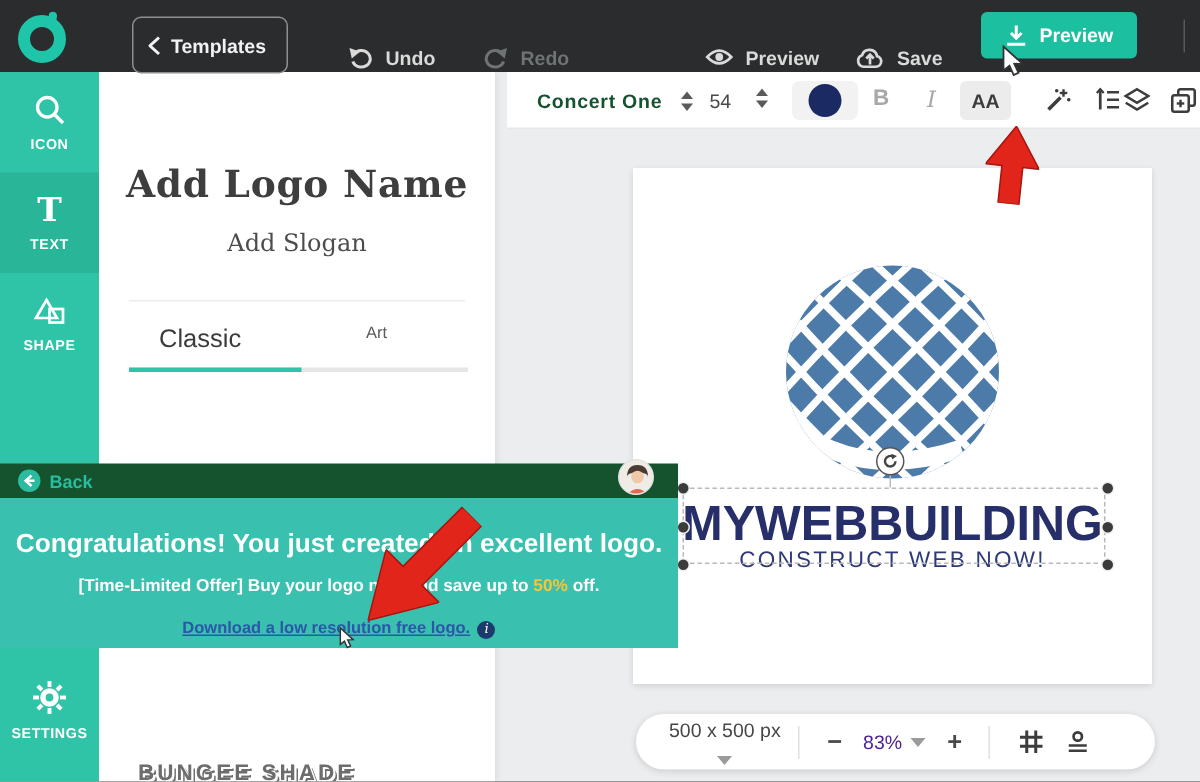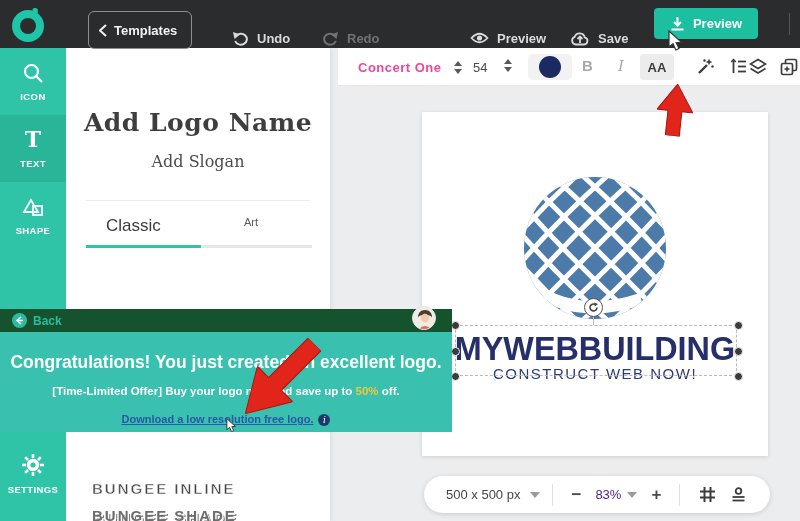--- a/index.html
+++ b/index.html
@@ -58,21 +58,21 @@
   #font-alfa { top:280px; font-family:"DejaVu Serif", serif; font-weight:bold; font-size:17px; }
   #font-bungee-inline { top:432px; font-weight:bold; font-size:15px; letter-spacing:2px; color:#474747;
     -webkit-text-stroke:.6px #fff; text-shadow:0 0 0 #474747; }
   #font-bungee-shade { top:459px; font-weight:bold; font-size:15px; letter-spacing:2px; color:#6d6d6d;
     text-shadow:1.5px 1.5px 0 #fff, 2.5px 2.5px 0 #6d6d6d; }
 
   
   #edit-toolbar { position:absolute; left:338px; top:48px; width:462px; height:38px; background:#fff;
     border-bottom:1px solid #e7e7e7; z-index:3; }
   #font-select { position:absolute; left:20px; top:0; height:38px; display:flex; align-items:center; gap:12px; cursor:pointer; }
-  #font-select-name { font-size:13px; font-weight:bold; color:#ec4899; letter-spacing:.5px; }
+  #font-select-name { font-size:13px; font-weight:bold; color:#14532d; letter-spacing:.5px; }
   .stepper { display:flex; flex-direction:column; gap:3px; cursor:pointer; }
   .stepper i { display:block; width:0; height:0; border-left:4px solid transparent; border-right:4px solid transparent; }
   .stepper .up { border-bottom:5px solid #5a5a5a; }
   .stepper .dn { border-top:5px solid #5a5a5a; }
   #size-value { position:absolute; left:135px; top:12px; font-size:13px; color:#4a4a4a; }
   #size-stepper { position:absolute; left:166px; top:11px; }
   #color-btn { position:absolute; left:190px; top:6px; width:44px; height:26px; background:#f2f2f2;
     border-radius:5px; display:flex; align-items:center; justify-content:center; cursor:pointer; }
   #color-swatch { width:22px; height:22px; border-radius:50%; background:#1b2a63; }
   #bold-btn { position:absolute; left:244px; top:9px; font-size:15px; font-weight:bold; color:#a8a8a8; cursor:pointer; }
@@ -97,21 +97,21 @@
     border:1px dashed #b9b9b9; cursor:move; }
   .handle { position:absolute; width:9px; height:9px; border-radius:50%; background:#3b3b3b;
     border:1.5px solid #efefef; cursor:pointer; z-index:4; }
   #rotate-stem { position:absolute; left:171px; top:203px; width:1px; height:10px; background:#bbb; }
   #rotate-handle { position:absolute; left:162px; top:186px; width:19px; height:19px; border-radius:50%;
     background:#fff; border:1.5px solid #555; display:flex; align-items:center; justify-content:center; cursor:grab; z-index:4; }
 
   
   #zoombar { position:absolute; left:424px; top:476px; width:346px; height:37px; background:#fff;
     border-radius:19px; box-shadow:0 1px 5px rgba(0,0,0,.15); z-index:3; display:flex; align-items:center; }
-  #size-select { display:flex; align-items:center; gap:10px; margin-left:22px; cursor:pointer; }
+  #size-select { display:flex; align-items:center; gap:10px; margin-left:22px; cursor:pointer;flex-direction:column; }
   #size-select-label { font-size:13px; color:#464646; }
   .pill-divider { width:1px; height:22px; background:#e0e0e0; margin:0 12px; }
   #zoom-out-btn { font-size:17px; font-weight:bold; color:#4a4a4a; cursor:pointer; padding:0 6px; }
   #zoom-level { font-size:13px; color:#4c1d95; margin:0 6px 0 8px; cursor:pointer; }
   #zoom-caret { cursor:pointer; margin-right:8px; }
   #zoom-in-btn { font-size:17px; font-weight:bold; color:#4a4a4a; cursor:pointer; padding:0 6px; }
   #grid-btn, #snap-btn { cursor:pointer; padding:0 7px; display:flex; align-items:center; }
 
   
   #overlay-backrow { position:absolute; left:0; top:309px; width:452px; height:23px; background:#14532d; z-index:20;
@@ -238,21 +238,20 @@
 
   <div id="left-panel">
     <div id="panel-title">Add Logo Name</div>
     <div id="panel-slogan">Add Slogan</div>
     <div id="panel-divider"></div>
     <div id="tab-classic">Classic</div>
     <div id="tab-art">Art</div>
     <div id="tab-track"></div>
     <div id="tab-active-bar"></div>
     <div id="font-alfa" class="font-item">Alfa Slab One</div>
-    <div id="font-bungee-inline" class="font-item">BUNGEE INLINE</div>
     <div id="font-bungee-shade" class="font-item">BUNGEE SHADE</div>
 
   </div>
 
   <div id="edit-toolbar">
     <div id="font-select">
       <span id="font-select-name">Concert One</span>
       <span class="stepper">
           <i class="up"></i>
           <i class="dn"></i>

